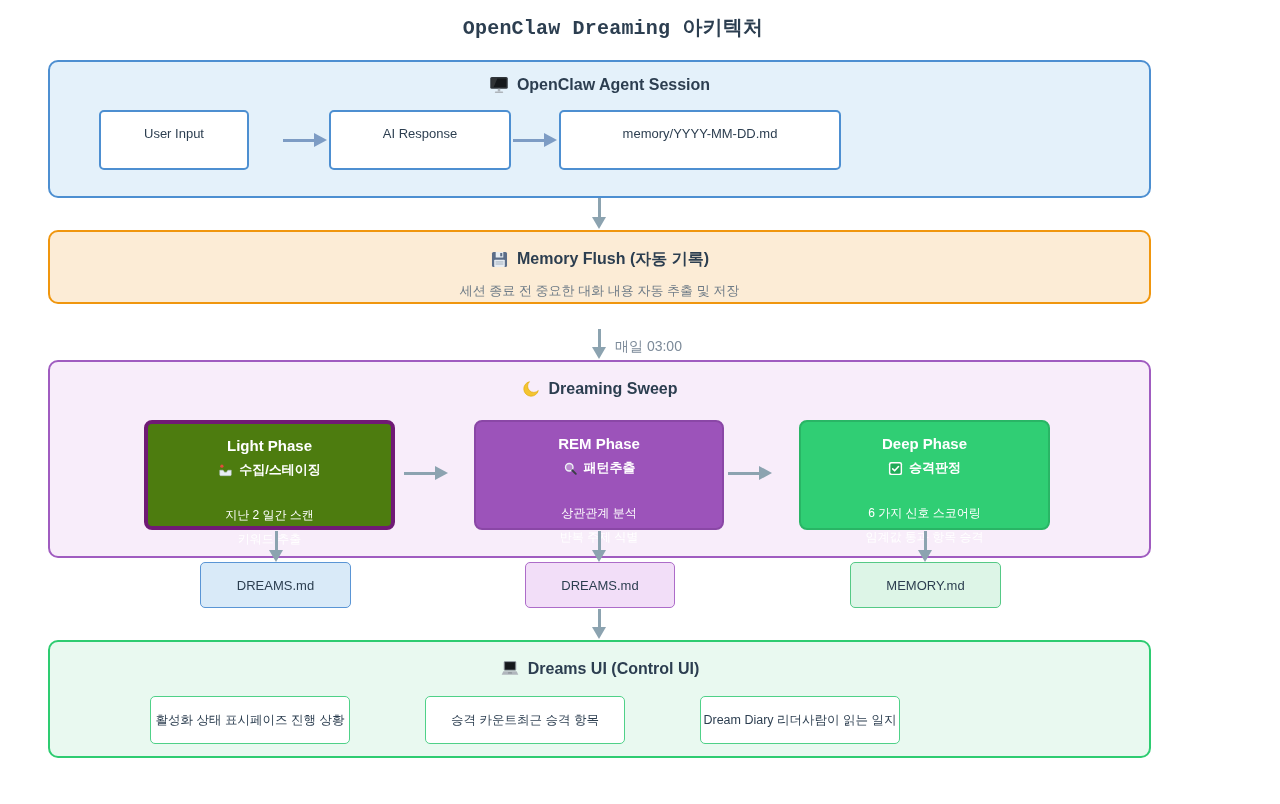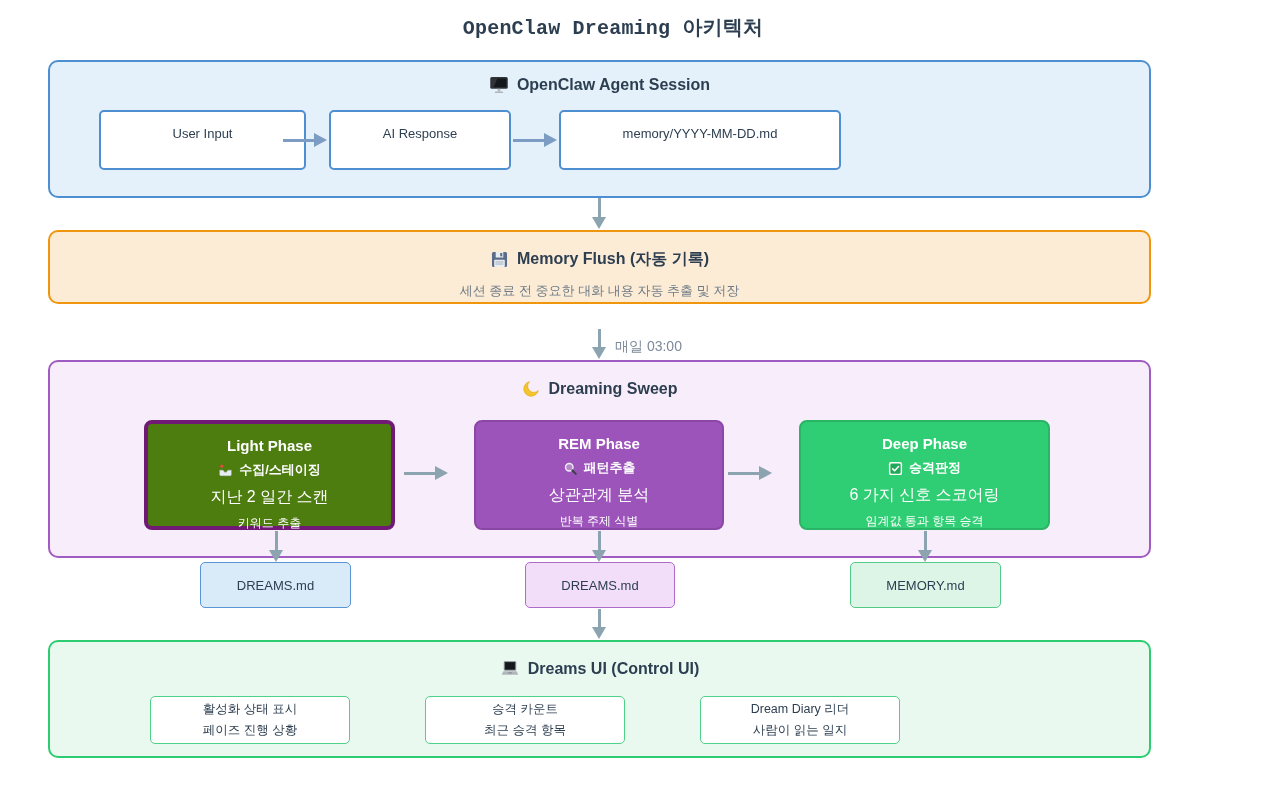--- a/index.html
+++ b/index.html
@@ -20,43 +20,43 @@
        font-size:16px;font-weight:bold;color:#2c3e50;}
   .c1 .hdr{margin-top:13px;}
   .c2 .hdr{margin-top:17px;}
   .c3 .hdr{margin-top:17px;}
   .c4 .hdr{margin-top:17px;}
   .c2 .sub{margin-top:12px;text-align:center;font-size:13px;color:#6e7b87;}
 
   .node{position:absolute;background:#fff;border:2px solid #4d8fd1;border-radius:5px;
         box-sizing:border-box;display:flex;align-items:center;justify-content:center;
         font-size:13px;color:#2c3e50;padding-bottom:14px;}
-  .nA{left:99px;top:110px;width:207px;height:60px;}
+  .nA{left:99px;top:110px;width:150px;height:60px;}
   .nB{left:329px;top:110px;width:182px;height:60px;}
   .nC{left:559px;top:110px;width:282px;height:60px;}
 
   .phase{position:absolute;top:420px;height:110px;border-radius:8px;box-sizing:border-box;
          color:#fff;text-align:center;padding-top:13px;}
   .p1{left:144px;width:251px;background:#4d7c0f;border:4px solid #701a75;}
   .p2{left:474px;width:250px;background:#9c53ba;border:2px solid #8a47a6;}
   .p3{left:799px;width:251px;background:#30ce74;border:2px solid #29b565;}
   .phase .pt{font-size:15px;font-weight:bold;}
   .phase .ps{margin-top:7px;font-size:13px;font-weight:bold;display:flex;align-items:center;justify-content:center;gap:6px;}
-  .phase .pl1{margin-top:8px;font-size:16px;}
+  .phase .pl1{margin-top:28px;font-size:12px;}
   .phase .pl2{margin-top:7px;font-size:12px;}
 
   .out{position:absolute;top:562px;height:46px;border-radius:5px;box-sizing:border-box;
        display:flex;align-items:center;justify-content:center;font-size:13px;color:#2c3e50;}
   .o1{left:200px;width:151px;background:#d9eaf8;border:1.5px solid #5a95d5;}
   .o2{left:525px;width:150px;background:#f2def8;border:1.5px solid #ad6cc9;}
   .o3{left:850px;width:151px;background:#ddf5e7;border:1.5px solid #55c986;}
 
   .panel{position:absolute;top:696px;width:200px;height:48px;background:#fff;
          border:1.5px solid #4fd188;border-radius:5px;box-sizing:border-box;
-         display:flex;flex-direction:column;align-items:center;justify-content:center;
+         display:flex;flex-direction:row;align-items:center;justify-content:center;
          font-size:12.5px;color:#2c3e50;line-height:1.65;}
   .u1{left:150px;} .u2{left:425px;} .u3{left:700px;}
 
   
   .ar{position:absolute;height:14px;}
   .ar .sh{position:absolute;left:0;top:5.5px;height:3px;background:#8ca3b0;}
   .ar .hd{position:absolute;right:0;top:0;width:0;height:0;
           border-top:7px solid transparent;border-bottom:7px solid transparent;
           border-left:13px solid #8ca3b0;}
   .ar.blue .sh{background:#7d9cc4;} .ar.blue .hd{border-left-color:#7d9cc4;}

